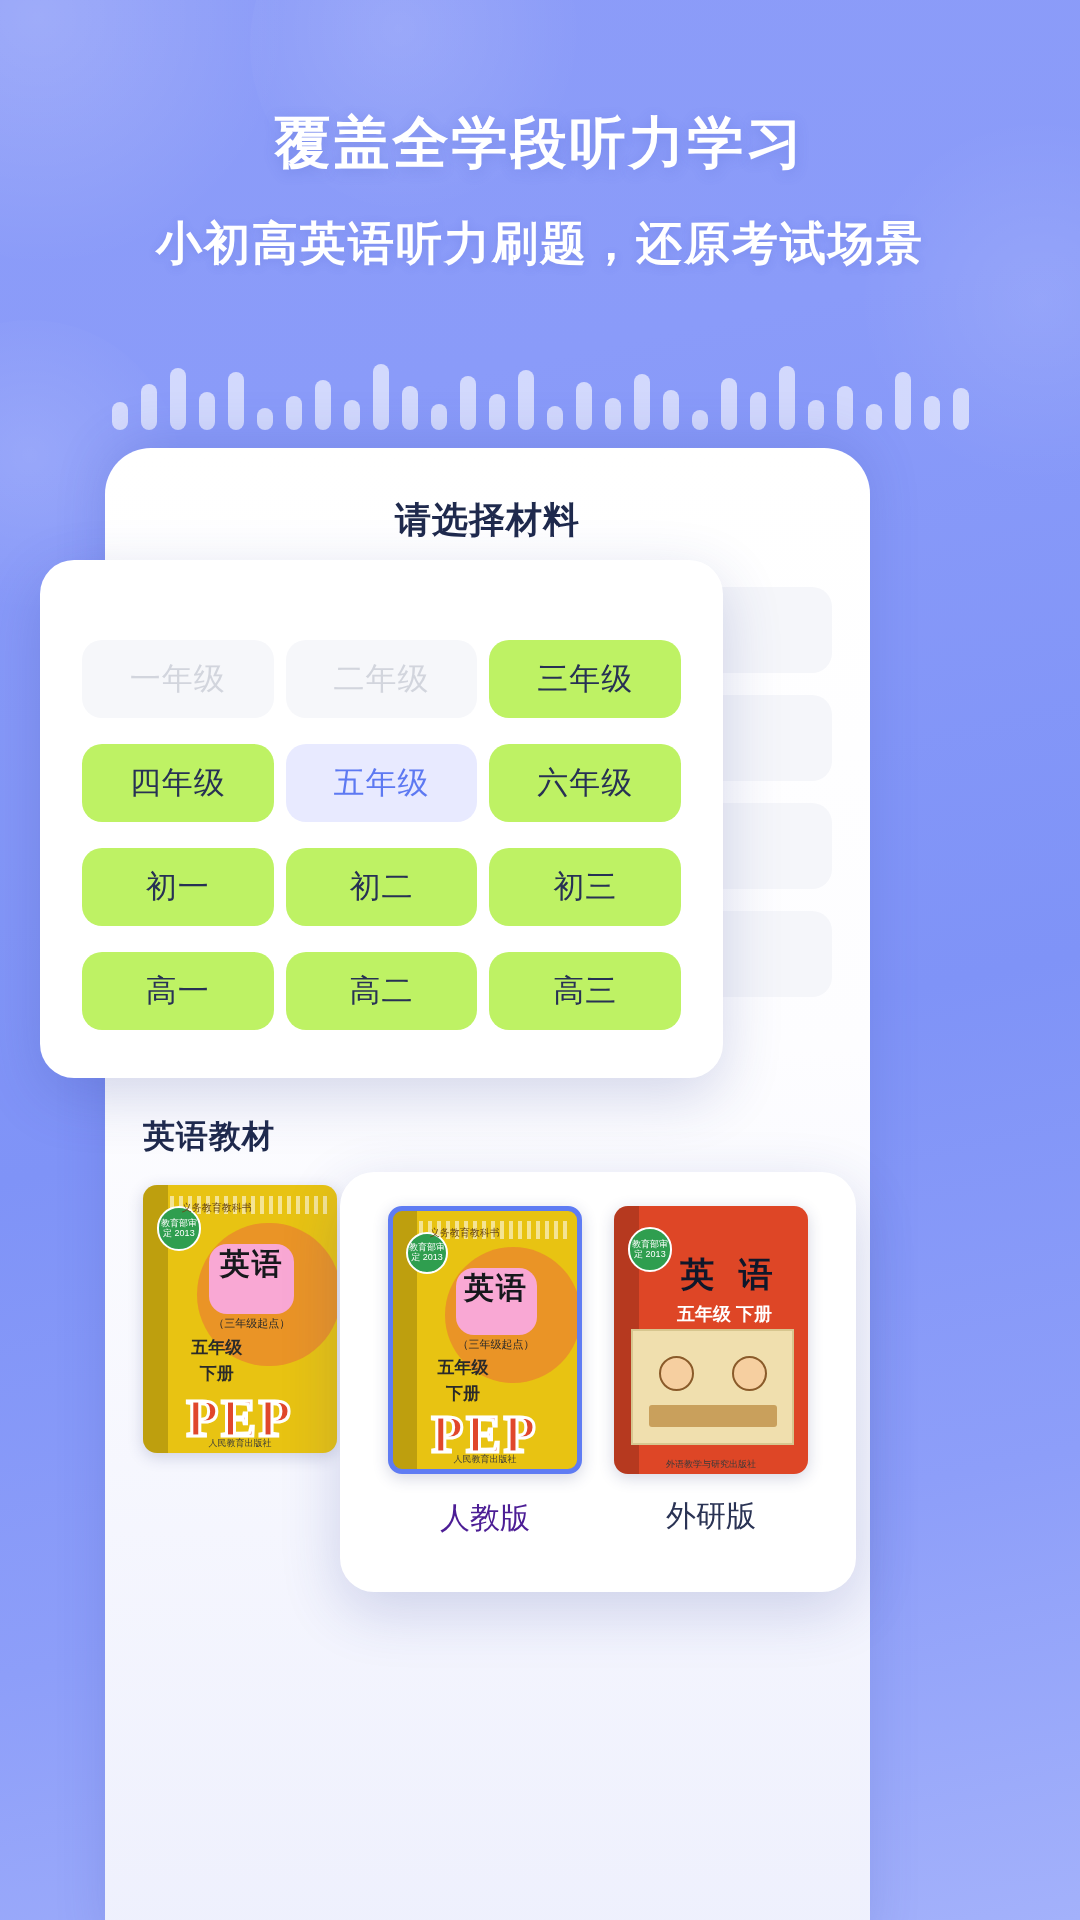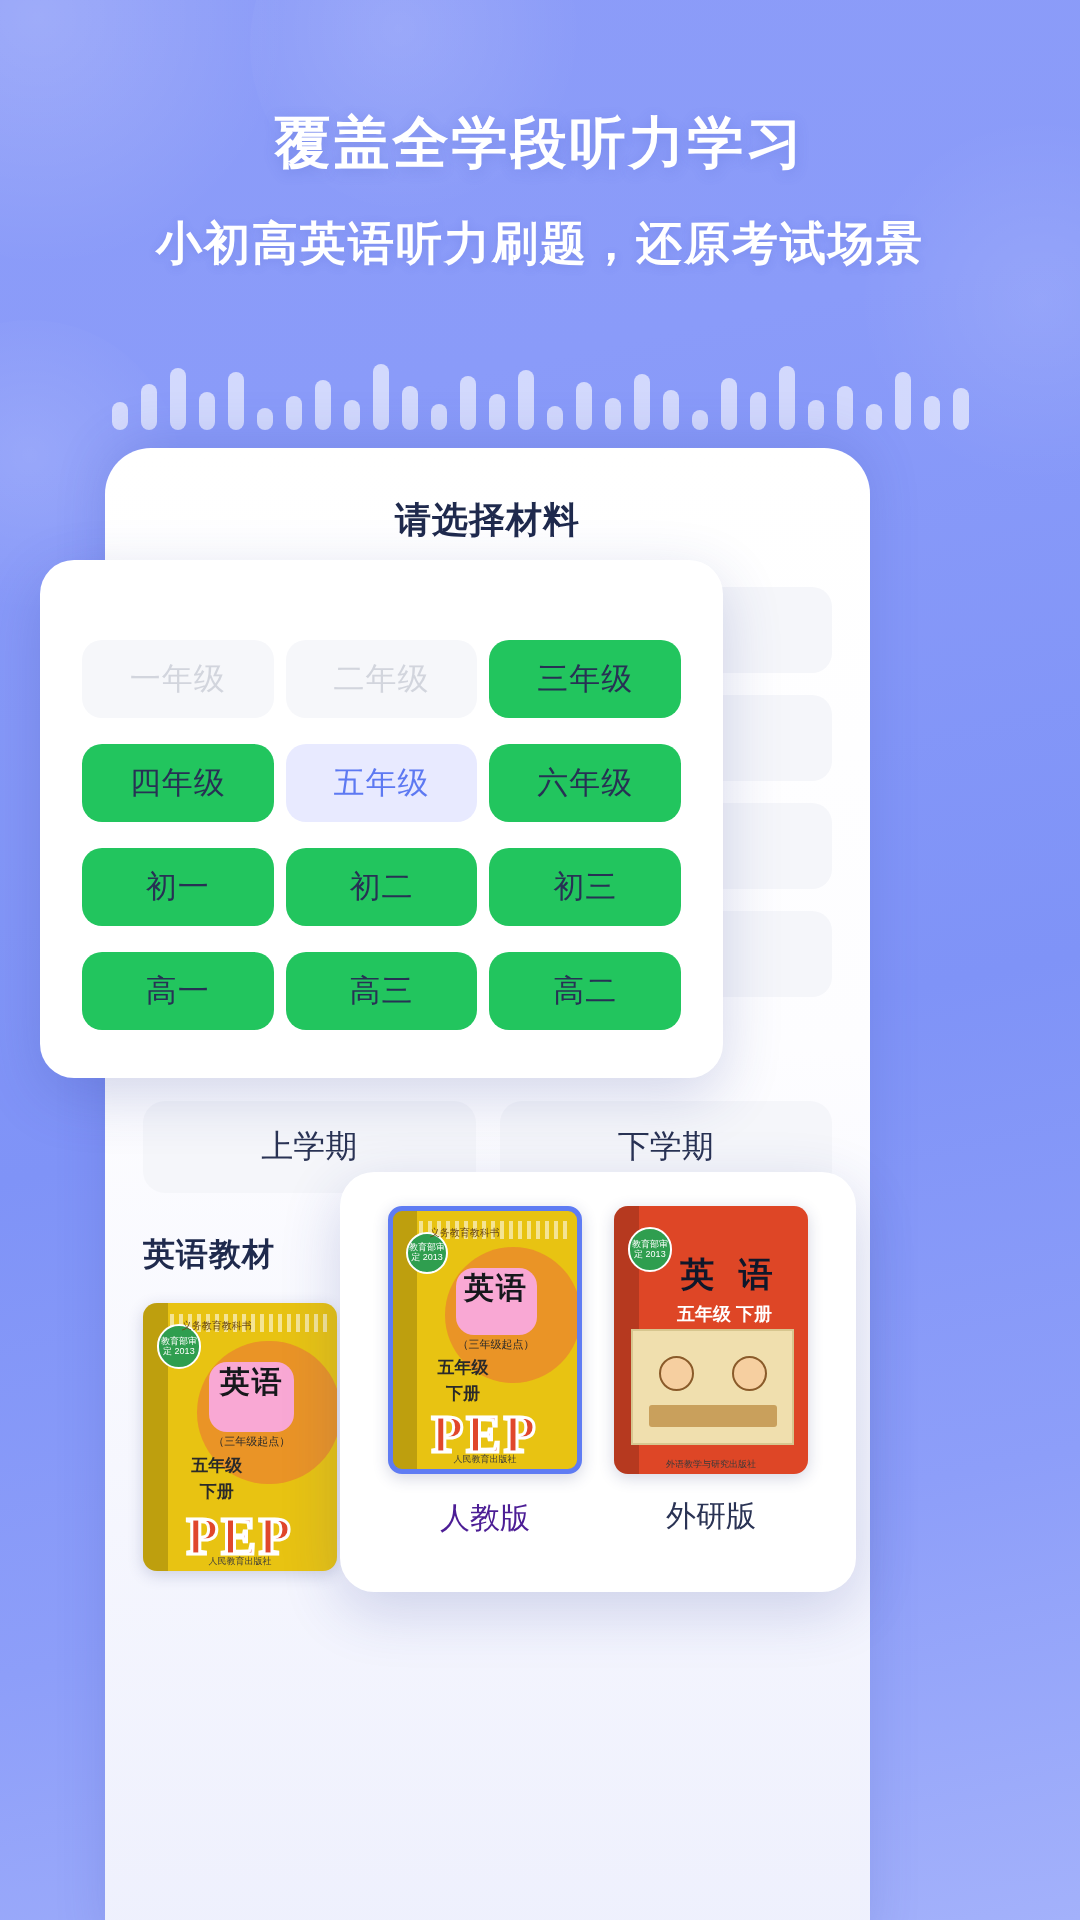--- a/index.html
+++ b/index.html
@@ -152,21 +152,21 @@
     position:absolute; left:40px; top:560px; width:683px;
     background:#ffffff; border-radius:34px;
     box-shadow:0 18px 60px rgba(45,60,150,.20);
     padding:44px 42px 48px 42px;
   }
   .grade-grid {
     display:grid; grid-template-columns:repeat(3,1fr);
     gap:26px 12px; margin-top:36px;
   }
   .grade-chip {
-    height:78px; border-radius:20px; background:#22c55e;
+    height:78px; border-radius:20px; background:#bef264;
     display:flex; align-items:center; justify-content:center;
     font-size:31px; color:#273154; letter-spacing:1px;
   }
   .grade-chip.disabled { color:#d2d5dd; background:#f6f7fa; }
   .grade-chip.selected { background:#e8eaff; color:#5d79f2; }
 
   
   .book-panel {
     position:absolute; left:340px; top:1172px; width:516px; height:420px;
     background:#ffffff; border-radius:34px;
@@ -245,24 +245,20 @@
         <div class="ghost-chip"></div>
         <div class="ghost-chip"></div>
         <div class="ghost-chip"></div>
         <div class="ghost-chip"></div>
         <div class="ghost-chip"></div>
       </div>
     </div>
 
     <div class="term-sec">
       <div class="sec-label">当前学期</div>
-      <div class="term-row">
-        <div class="term-chip">上学期</div>
-        <div class="term-chip">下学期</div>
-      </div>
     </div>
 
     <div class="book-sec">
       <div class="sec-label">英语教材</div>
       <div class="book-strip">
 
         <div class="cover pep" style="width:194px;height:268px;">
           <div class="spine"></div>
           <div class="combs"></div>
           <div class="seal">教育部审定 2013</div>
@@ -305,22 +301,22 @@
       <div class="grade-chip disabled">一年级</div>
       <div class="grade-chip disabled">二年级</div>
       <div class="grade-chip">三年级</div>
       <div class="grade-chip">四年级</div>
       <div class="grade-chip selected">五年级</div>
       <div class="grade-chip">六年级</div>
       <div class="grade-chip">初一</div>
       <div class="grade-chip">初二</div>
       <div class="grade-chip">初三</div>
       <div class="grade-chip">高一</div>
+      <div class="grade-chip">高二</div>
       <div class="grade-chip">高三</div>
-      <div class="grade-chip">高二</div>
     </div>
 </div>
 
 <div class="book-panel">
   <div class="book-panel-row">
 
     <div class="book-item">
       <div class="cover pep sel">
         <div class="spine"></div>
         <div class="combs"></div>

